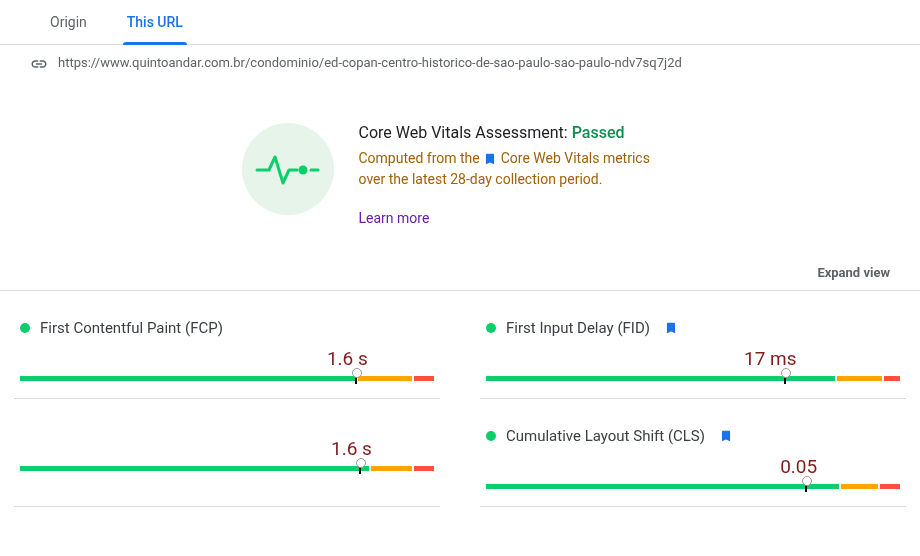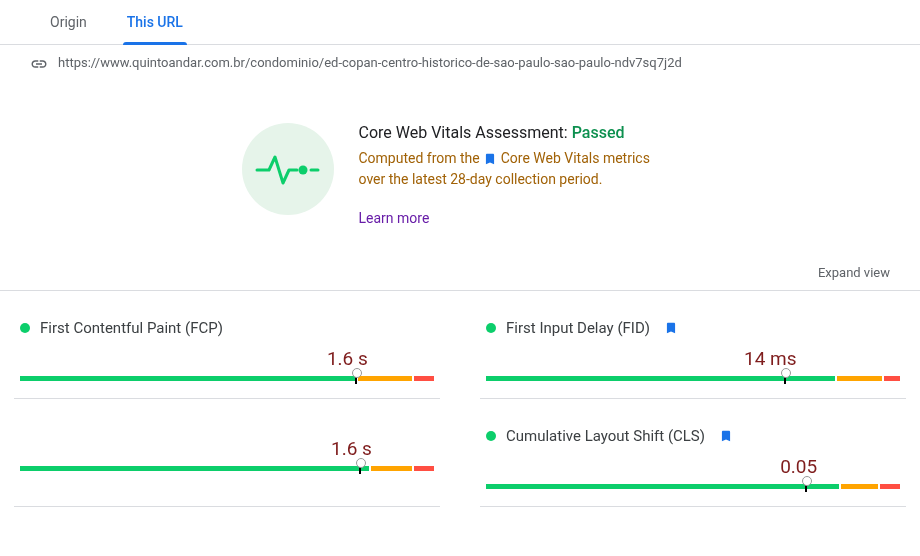--- a/index.html
+++ b/index.html
@@ -17,21 +17,21 @@
     .assessment { display: flex; align-items: flex-start; justify-content: center; padding: 40px 30px 30px; gap: 25px; }
     .pulse-circle { width: 92px; height: 92px; border-radius: 50%; background: #e6f4ea; display: flex; align-items: center; justify-content: center; flex-shrink: 0; }
     .assessment-text { max-width: 320px; }
     .assessment-title { font-size: 16px; color: #202124; }
     .assessment-title .status { color: #0d904f; font-weight: 500; }
     .assessment-desc { color: #a16207; margin-top: 6px; line-height: 1.5; font-size: 14px; }
     .assessment-desc .inline-bookmark { color: #1a73e8; vertical-align: middle; display: inline-flex; }
     .learn-more { color: #681da8; font-size: 14px; margin-top: 20px; display: inline-block; cursor: pointer; }
     
     .expand-row { text-align: right; padding: 8px 30px 10px; border-bottom: 1px solid #dadce0; }
-    .expand-link { color: #5f6368; font-size: 13px; cursor: pointer; }
+    .expand-link { color: #5f6368; font-size: 13px; cursor: pointer; font-weight: bold; }
     
     .metrics-grid { display: grid; grid-template-columns: 1fr 1fr; gap: 0 40px; padding: 0 14px; }
     .metric { padding: 28px 6px 14px; border-bottom: 1px solid #dadce0; }
     .metric-header { display: flex; align-items: center; gap: 10px; }
     .dot { width: 10px; height: 10px; border-radius: 50%; background: #0cce6b; flex-shrink: 0; }
     .metric-name { font-size: 15px; color: #3c4043; }
     .bookmark-icon { color: #1a73e8; display: inline-flex; margin-left: 4px; }
     .metric-value { text-align: right; color: #7f1d1d; font-size: 19px; margin: 10px 0 4px; padding-right: 80px; }
     .metric-value.far { padding-right: 10px; }
     
@@ -109,21 +109,21 @@
     <div class="metric">
       <div class="metric-header">
         <span class="dot"></span>
         <span class="metric-name">First Input Delay (FID)</span>
         <span class="bookmark-icon">
           <svg width="14" height="14" viewBox="0 0 24 24" fill="currentColor">
             <path d="M17 3H7c-1.1 0-2 .9-2 2v16l7-3 7 3V5c0-1.1-.9-2-2-2z"></path>
           </svg>
         </span>
       </div>
-      <div class="metric-value" style="padding-right: 25%;">14 ms</div>
+      <div class="metric-value" style="padding-right: 25%;">17 ms</div>
       <div class="bar-wrap">
         <div class="bar">
           <div class="seg seg-green" style="width: 85%;"></div>
           <div class="seg seg-orange" style="width: 11%;"></div>
           <div class="seg seg-red" style="width: 4%;"></div>
         </div>
         <div class="marker" style="left: 72%;"></div>
       </div>
     </div>
     <div class="metric">

